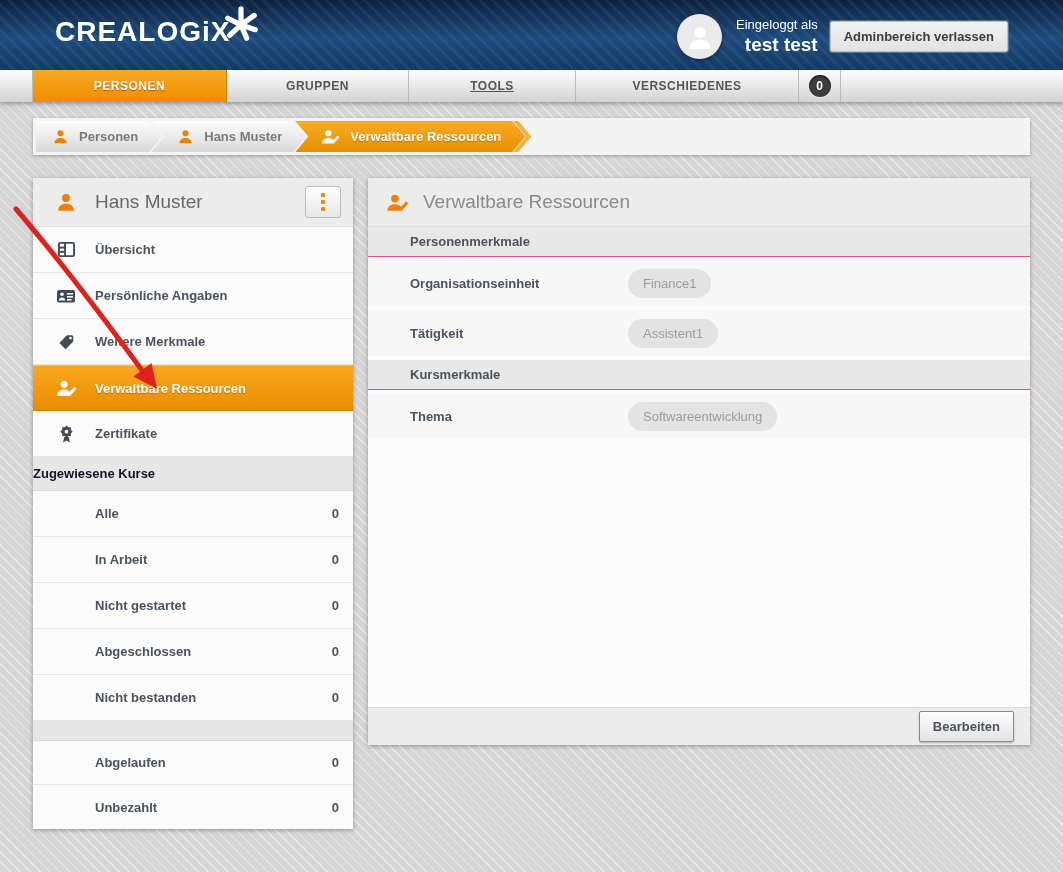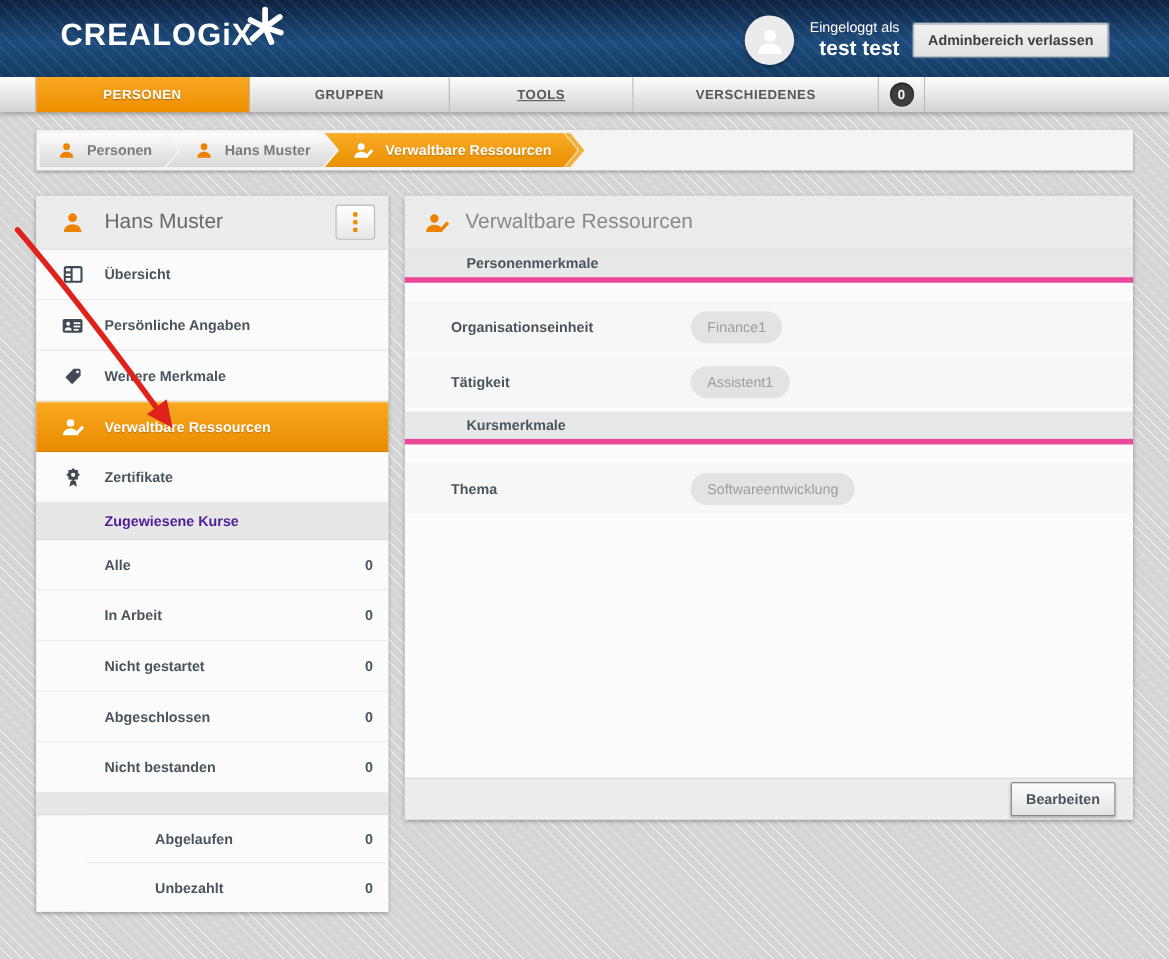--- a/index.html
+++ b/index.html
@@ -75,37 +75,37 @@
   border:1px solid #bbb; border-radius:3px; display:flex; flex-direction:column;
   align-items:center; justify-content:center; gap:3px; cursor:pointer; }
 .btn-kebab i{ width:4px; height:4px; border-radius:1px; background:#ef8b00; }
 .side-item{ height:46px; display:flex; align-items:center; padding-left:22px;
   border-bottom:1px solid #e7e7e7; background:#fbfbfb; cursor:pointer; }
 .side-item .ico{ width:22px; display:flex; justify-content:center; color:#424b53; }
 .side-item .lbl{ margin-left:18px; font-size:13px; font-weight:bold; color:#4a545e; }
 .side-item.active{ background:linear-gradient(#f9a820,#ea8c00); border-top:1px solid #f8b54a; border-bottom:1px solid #d97f00; }
 .side-item.active .lbl{ color:#fff; text-shadow:0 1px 1px rgba(0,0,0,0.25); }
 .side-section{ height:34px; background:#e7e7e7; border-bottom:1px solid #d9d9d9;
-  display:flex; align-items:center; padding-left:62px; font-size:13px; font-weight:bold; color:#4c1d95; }
+  display:flex; align-items:center; font-size:13px; font-weight:bold; color:#0f172a; }
 .side-count{ height:46px; display:flex; align-items:center; padding:0 14px 0 62px;
   border-bottom:1px solid #e7e7e7; cursor:pointer; background:#fbfbfb; }
 .side-count .lbl{ flex:1; font-size:13px; font-weight:bold; color:#4a545e; }
 .side-count .cnt{ font-size:13px; font-weight:bold; color:#4a545e; }
 .side-spacer{ height:20px; background:#e7e7e7; border-bottom:1px solid #d9d9d9; }
-.side-count.short{ height:44px;margin-left:46px; }
+.side-count.short{ height:44px; }
 .side-count:last-child{ border-bottom:none; }
 
 .main-panel{ flex:1; height:567px; background:#fcfcfc; box-shadow:0 1px 4px rgba(0,0,0,0.35);
   display:flex; flex-direction:column; }
 .main-header{ height:49px; background:#ececec; border-bottom:1px solid #ddd;
   display:flex; align-items:center; padding-left:18px; gap:14px; }
 .main-title{ font-size:19px; color:#8a8a8a; }
-.main-band{ height:30px; background:#e8e8e8; border-bottom:5px solid #ec4899;
-  display:flex; align-items:center; padding-left:56px; font-size:13px; font-weight:bold; color:#4a545e;
-  margin-bottom:17px; }
+.main-band{ height:30px; background:#e8e8e8; border-bottom:1px solid #ec4899;
+  display:flex; align-items:center; padding-left:42px; font-size:13px; font-weight:bold; color:#4a545e;
+  margin-bottom:3px; }
 .main-row{ height:46px; background:#f7f7f7; display:flex; align-items:center;
   padding-left:42px; margin-bottom:4px; }
 .main-row .lbl{ width:218px; font-size:13px; font-weight:bold; color:#4a545e; }
 .pill{ background:#e3e3e3; color:#9d9d9d; font-size:13px; padding:7px 15px; border-radius:15px; }
 .main-fill{ flex:1; }
 .main-footer{ height:38px; background:#ececec; border-top:1px solid #d9d9d9;
   display:flex; align-items:center; justify-content:flex-end; padding-right:16px;margin-top:16px; }
 .btn-edit{ font-family:inherit; font-size:13px; font-weight:bold; color:#4a545e;
   background:linear-gradient(#fdfdfd,#e3e3e3); border:1px solid #8a8a8a; border-radius:2px;
   padding:7px 13px; box-shadow:0 1px 2px rgba(0,0,0,0.25); cursor:pointer; }

